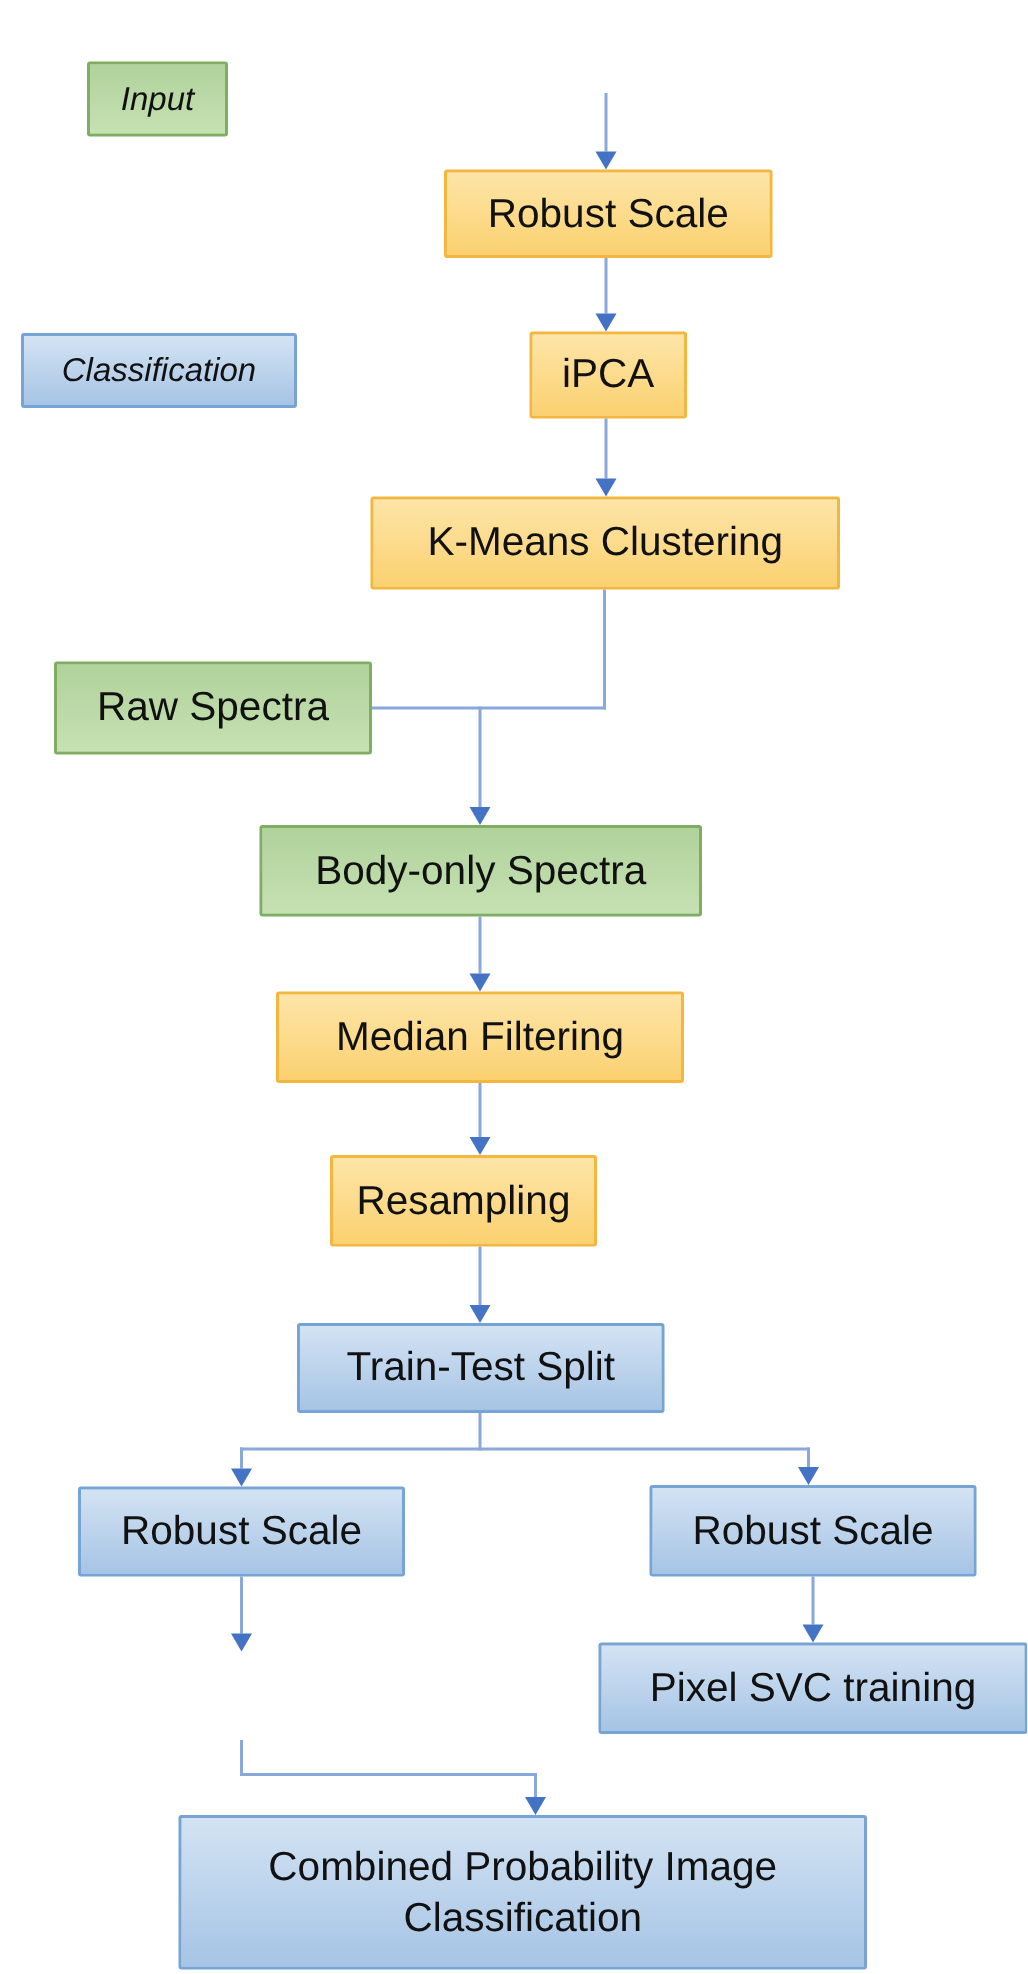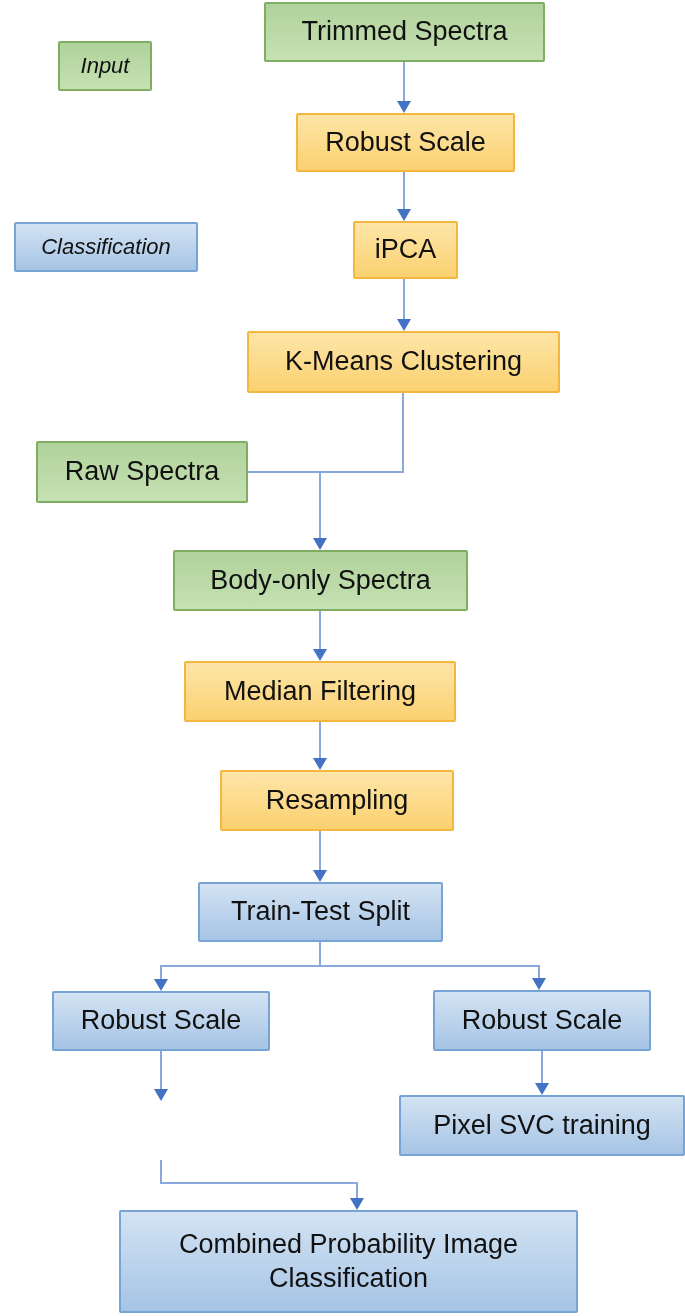--- a/index.html
+++ b/index.html
@@ -32,28 +32,27 @@
   }
 </style>
 </head>
 <body>
 
 <div class="canvas">
 
   <div class="node green legend" style="left:58px;top:41px;width:94px;height:50px;text-align:center;">Input</div>
   <div class="node blue legend" style="left:14px;top:222px;width:184px;height:50px;">Classification</div>
 
-  <div class="node green" style="left:264px;top:2px;width:281px;height:60px;">Trimmed Spectra</div>
   <div class="node yellow" style="left:296px;top:113px;width:219px;height:59px;">Robust Scale</div>
   <div class="node yellow" style="left:353px;top:221px;width:105px;height:58px;">iPCA</div>
   <div class="node yellow" style="left:247px;top:331px;width:313px;height:62px;">K-Means Clustering</div>
   <div class="node green" style="left:36px;top:441px;width:212px;height:62px;">Raw Spectra</div>
   <div class="node green" style="left:173px;top:550px;width:295px;height:61px;">Body-only Spectra</div>
   <div class="node yellow" style="left:184px;top:661px;width:272px;height:61px;">Median Filtering</div>
-  <div class="node yellow" style="left:220px;top:770px;width:234px;height:61px;">Resampling</div>
+  <div class="node yellow" style="left:220px;top:770px;width:178px;height:61px;">Resampling</div>
   <div class="node blue" style="left:198px;top:882px;width:245px;height:60px;">Train-Test Split</div>
   <div class="node blue" style="left:52px;top:991px;width:218px;height:60px;">Robust Scale</div>
   <div class="node blue" style="left:433px;top:990px;width:218px;height:61px;">Robust Scale</div>
   <div class="node blue" style="left:399px;top:1095px;width:286px;height:61px;">Pixel SVC training</div>
   <div class="node blue" style="left:119px;top:1210px;width:459px;height:103px;">Combined Probability Image Classification</div>
 
   <div class="cline vline" style="left:403px;top:62px;height:39px;"></div>
   <div class="arrow-down" style="left:397px;top:101px;"></div>
 
   <div class="cline vline" style="left:403px;top:172px;height:37px;"></div>

